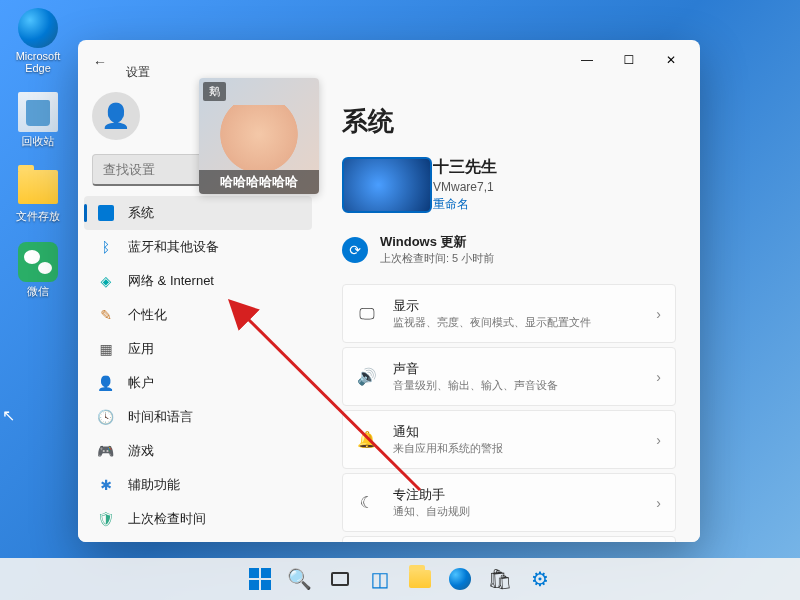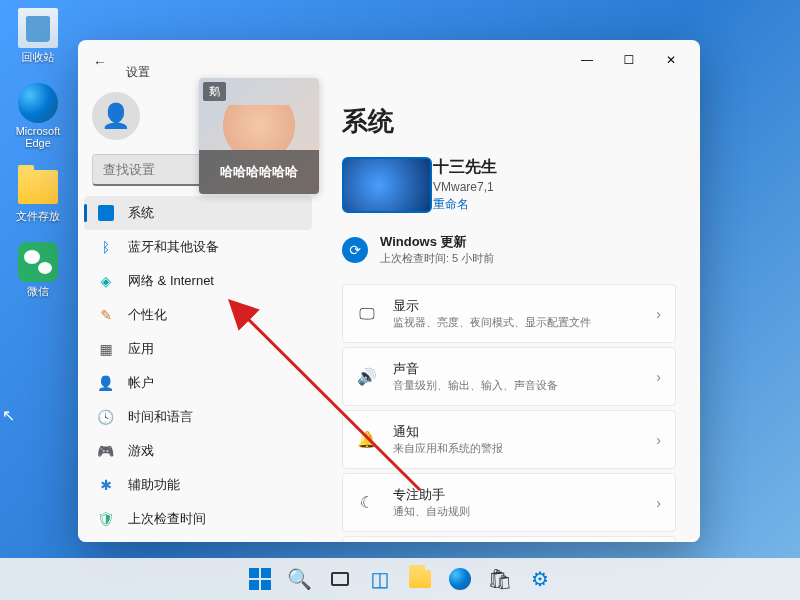--- a/index.html
+++ b/index.html
@@ -28,21 +28,21 @@
 .window-controls { display: flex; }
 .wc { width: 42px; height: 30px; display: flex; align-items: center; justify-content: center; cursor: pointer; font-size: 12px; }
 
 .window-body { flex: 1; display: flex; overflow: hidden; }
 .sidebar { width: 240px; background: #f9f9f9; padding: 4px 0 10px 0; overflow-y: auto; }
 .account-row { display: flex; align-items: center; padding: 8px 14px; gap: 10px; }
 .avatar { width: 48px; height: 48px; border-radius: 50%; background: #ddd; display: flex; align-items: center; justify-content: center; font-size: 24px; color: #888; }
 .overlay-img { position: absolute; top: 78px; left: 199px; width: 120px; height: 116px; background: linear-gradient(135deg, #c8d4e0, #e8d4c8); border-radius: 4px; display: flex; flex-direction: column; justify-content: space-between; overflow: hidden; box-shadow: 0 2px 8px rgba(0,0,0,0.2); }
 .overlay-img .top-tag { background: rgba(0,0,0,0.5); color: white; font-size: 11px; padding: 2px 6px; align-self: flex-start; margin: 4px; border-radius: 2px; }
 .overlay-img .face { flex: 1; background: radial-gradient(circle at 50% 45%, #f4c8a8 0%, #e8b090 55%, transparent 56%); }
-.overlay-img .bottom-caption { background: rgba(0,0,0,0.5); color: white; font-size: 13px; text-align: center; padding: 13px; font-weight: bold; }
+.overlay-img .bottom-caption { background: rgba(0,0,0,0.5); color: white; font-size: 13px; text-align: center; padding: 3px; font-weight: bold; }
 
 .search-wrap { padding: 6px 14px 10px 14px; }
 .search-box { width: 100%; height: 32px; border: 1px solid #ccc; border-bottom: 2px solid #777; border-radius: 4px; padding: 0 28px 0 10px; font-size: 13px; background: #e5e5e5; }
 .search-wrap { position: relative; }
 .search-icon-s { position: absolute; right: 22px; top: 14px; font-size: 14px; color: #555; pointer-events: none; }
 
 .nav { display: flex; flex-direction: column; }
 .nav-item { display: flex; align-items: center; gap: 14px; padding: 8px 20px; font-size: 13px; color: #222; cursor: pointer; position: relative; }
 .nav-item.active { background: #eaeaea; border-radius: 4px; margin: 0 6px; padding-left: 14px; }
 .nav-item.active::before { content: ""; position: absolute; left: 0; top: 8px; bottom: 8px; width: 3px; background: #0067c0; border-radius: 2px; }
@@ -82,29 +82,29 @@
 
 
 .cursor { position: absolute; top: 406px; left: 2px; font-size: 16px; color: white; pointer-events:none; }
 </style>
 </head>
 <body>
 
 <div class="desktop-icons">
   <div class="desktop-icon">
     <div class="icon">
+        <div class="edge-icon"></div>
+      </div>
+    <div class="label">Microsoft Edge</div>
+  </div>
+  <div class="desktop-icon">
+    <div class="icon">
         <div class="recycle-bin"></div>
       </div>
     <div class="label">回收站</div>
-  </div>
-  <div class="desktop-icon">
-    <div class="icon">
-        <div class="edge-icon"></div>
-      </div>
-    <div class="label">Microsoft Edge</div>
   </div>
   <div class="desktop-icon">
     <div class="icon">
         <div class="folder-icon"></div>
       </div>
     <div class="label">文件存放</div>
   </div>
   <div class="desktop-icon">
     <div class="icon">
         <div class="wechat-icon"></div>

